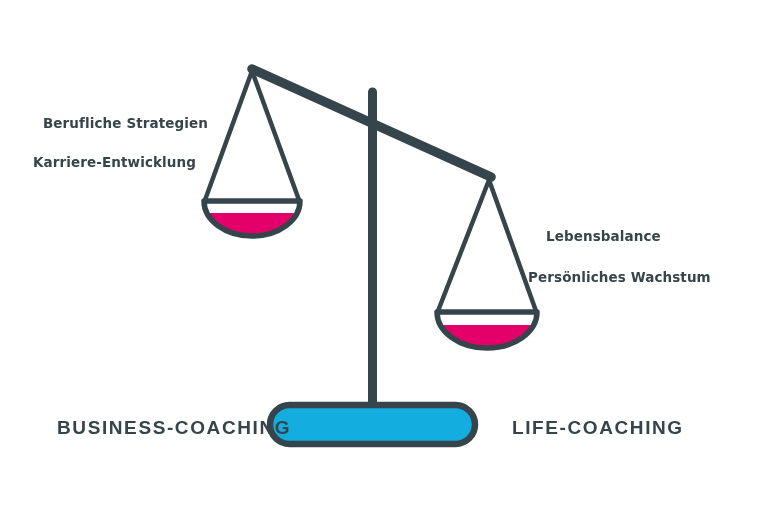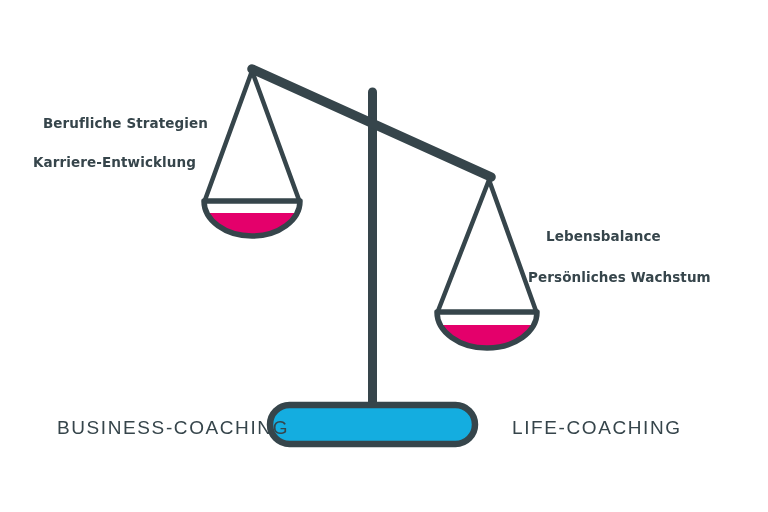--- a/index.html
+++ b/index.html
@@ -39,21 +39,21 @@
   }
   .label.left-side {
     text-align: right;
   }
   .label.right-side {
     text-align: center;
   }
   .footer-label {
     position: absolute;
     font-family: "Liberation Sans", sans-serif;
-    font-weight: 400;
+    font-weight: 700;
     font-size: 19px;
     letter-spacing: 1.6px;
     color: #36454b;
     white-space: nowrap;
     line-height: 1;
   }
   
   #label-berufliche  { right: 560px; top: 117px; }
   #label-karriere    { right: 572px; top: 156px; }
   #label-lebens      { left: 546px;  top: 230px; }

